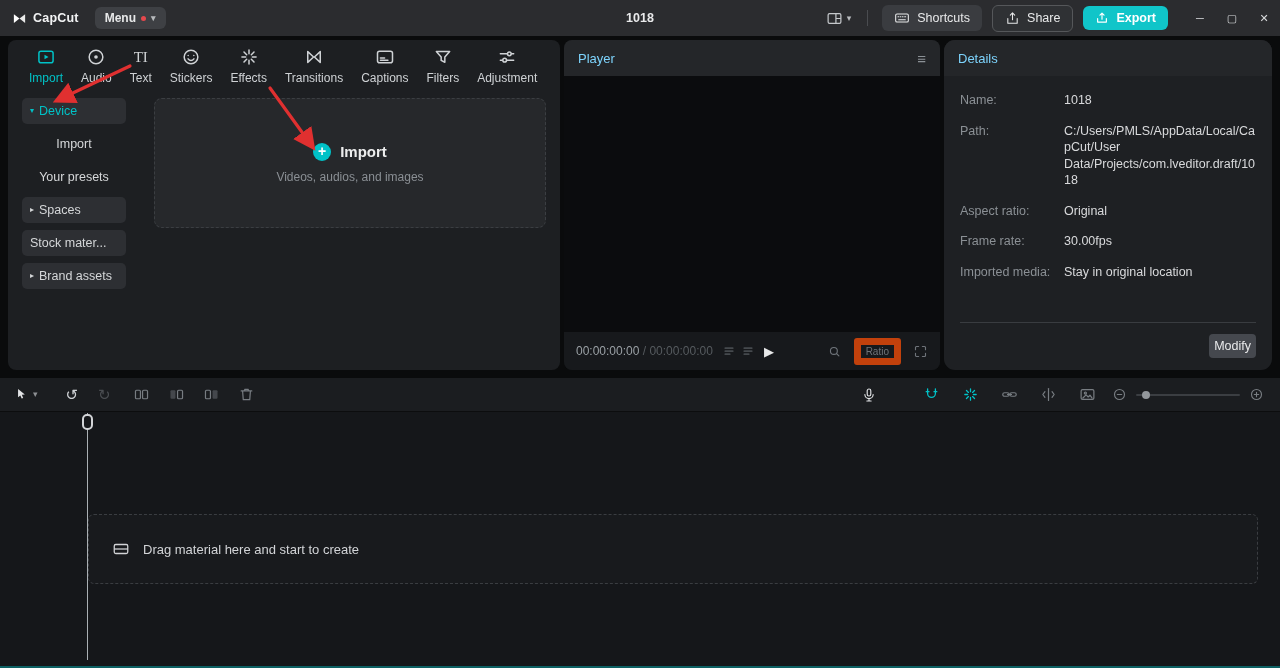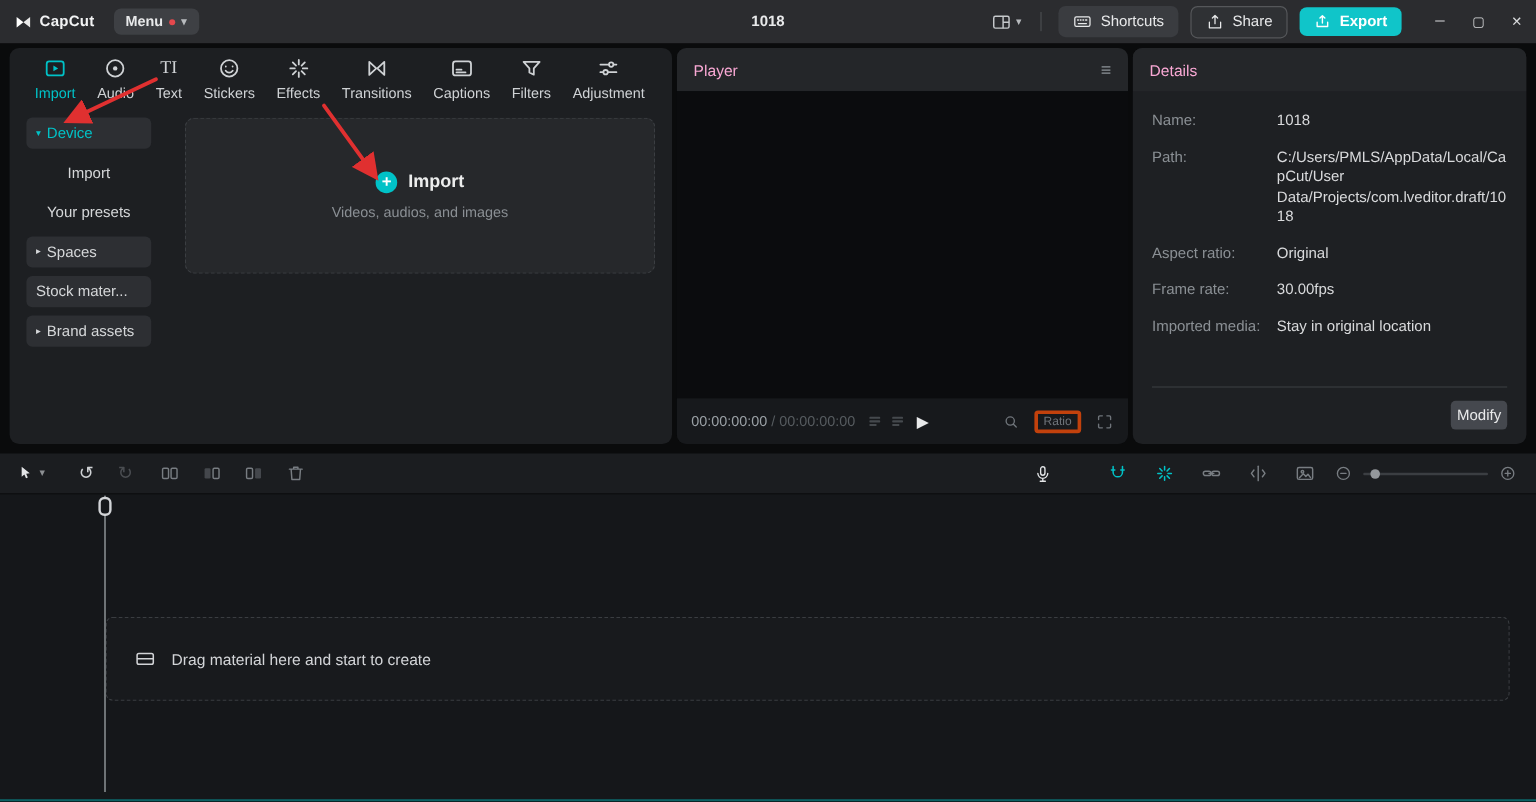--- a/index.html
+++ b/index.html
@@ -23,21 +23,21 @@
   .shortcuts-btn { background:#3a3c40; }
   .share-btn { background:#2f3134; border:1px solid #55575a; }
   .export-btn { background:#10c5c9; color:#ffffff; font-weight:700; }
   .win-controls { display:flex; margin-left:6px; }
   .win-btn { width:32px; height:36px; background:none; border:none; color:#d8dadc; font-size:11px; cursor:pointer; display:flex; align-items:center; justify-content:center; font-family:inherit; }
 
   
   .panel { position:absolute; border-radius:8px; overflow:hidden; }
   .media-panel { left:8px; top:40px; width:552px; height:330px; background:#1d1f22; }
   .player-panel { left:564px; top:40px; width:376px; height:330px; background:#101214; display:flex; flex-direction:column; }
-  .details-panel { left:944px; top:40px; width:328px; height:330px; background:#1e2023; display:flex; flex-direction:column; }
+  .details-panel { left:944px; top:40px; width:328px; height:330px; background:#1e2023; display:flex; flex-direction:column;border-radius:11px; }
 
   
   .tab-bar { height:48px; display:flex; align-items:center; padding:4px 8px 0 12px; }
   .tab { display:flex; flex-direction:column; align-items:center; gap:4px; padding:0 9px; background:none; border:none; color:#cfd2d5; cursor:pointer; font-family:inherit; }
   .tab .tlabel { font-size:12px; }
   .tab.active { color:#00c2c7; }
   .ticon { height:20px; display:flex; align-items:center; justify-content:center; }
   .ticon-text { font-family:"Liberation Serif", serif; font-size:15px; line-height:20px; }
   .media-body { display:flex; height:282px; }
   .media-sidebar { width:124px; padding:10px 6px 0 14px; display:flex; flex-direction:column; gap:7px; flex-shrink:0; }
@@ -49,31 +49,31 @@
   .media-content { flex:1; padding:10px 14px 0 22px; }
   .import-box { width:100%; height:130px; background:#26282b; border:1px dashed #3b3e42; border-radius:8px; display:flex; flex-direction:column; align-items:center; justify-content:center; cursor:pointer; }
   .import-row { display:flex; align-items:center; gap:9px; }
   .plus-circle { width:18px; height:18px; border-radius:50%; background:#00c2c7; color:#fff; font-size:14px; font-weight:700; display:flex; align-items:center; justify-content:center; line-height:1; padding-bottom:1px; }
   .import-title { font-size:15px; font-weight:700; color:#eceded; }
   .import-sub { margin-top:9px; font-size:12px; color:#8a8f94; }
   .arrows-overlay { position:absolute; inset:0; pointer-events:none; }
 
   
   .panel-header { height:36px; background:#242629; display:flex; align-items:center; padding:0 14px; flex-shrink:0; }
-  .panel-title { font-size:13px; color:#f9a8d4; }
+  .panel-title { font-size:13px; color:#7dd3fc; }
   .header-right { margin-left:auto; background:none; border:none; color:#8b9196; font-size:15px; cursor:pointer; }
   .video-area { flex:1; background:#0b0c0e; }
   .player-controls { height:38px; background:#17191c; display:flex; align-items:center; padding:0 12px; position:relative; }
   .timecode { font-size:12px; }
   .tc-current { color:#9aa0a5; }
   .tc-rest { color:#565b5f; }
   .queue-icons { display:flex; gap:7px; margin-left:10px; color:#45494d; }
   .play-btn { position:absolute; left:200px; background:none; border:none; color:#e8e9ea; font-size:13px; cursor:pointer; }
   .pc-right { margin-left:auto; display:flex; align-items:center; gap:12px; color:#6f747a; }
-  .ratio-chip { border:3px solid #c2410c; border-radius:3px; font-size:10px; color:#6f747a; padding:1px 5px; background:none; cursor:pointer; font-family:inherit; }
+  .ratio-chip { border:7px solid #c2410c; border-radius:3px; font-size:10px; color:#6f747a; padding:1px 5px; background:none; cursor:pointer; font-family:inherit; }
   .pc-icon { background:none; border:none; color:#6f747a; cursor:pointer; padding:0; }
 
   
   .details-body { flex:1; display:flex; flex-direction:column; padding:16px 16px 12px; }
   .field-row { display:flex; margin-bottom:14px; font-size:12.5px; line-height:16.5px; }
   .field-label { width:104px; color:#8b9095; flex-shrink:0; }
   .field-value { color:#d9dadc; overflow-wrap:anywhere; }
   .details-divider { border-top:1px solid #393c40; margin-top:auto; }
   .modify-row { padding-top:11px; display:flex; justify-content:flex-end; }
   .modify-btn { background:#45484e; border:none; border-radius:4px; padding:5px 5px; font-size:12.5px; color:#e9eaeb; cursor:pointer; font-family:inherit; }

